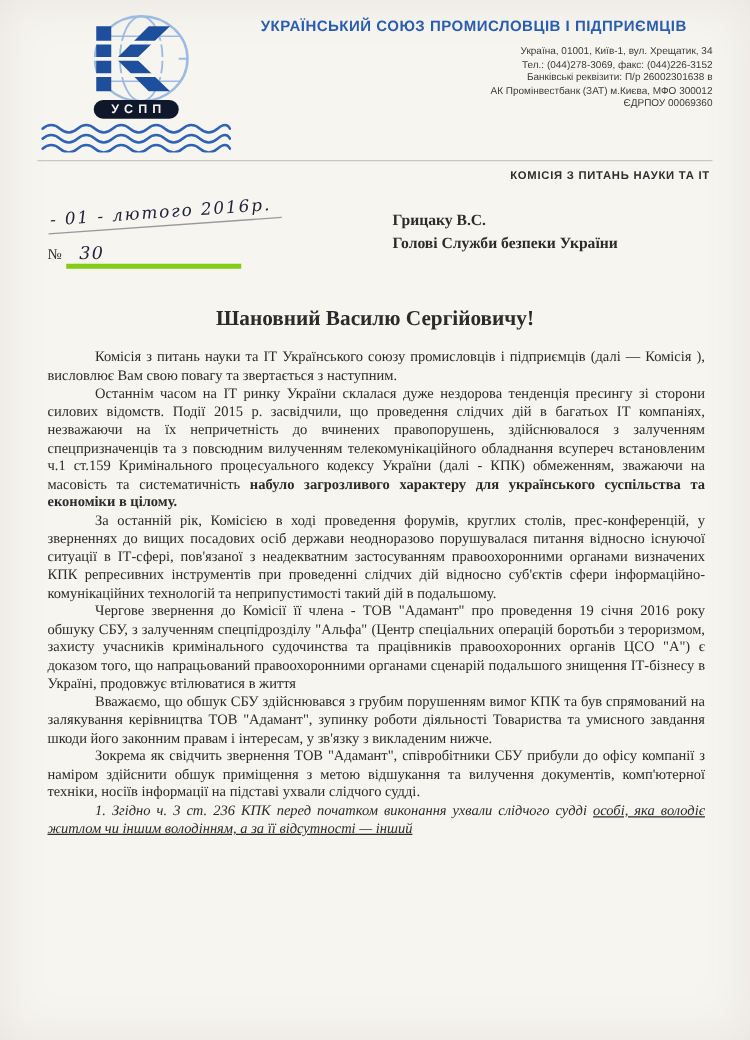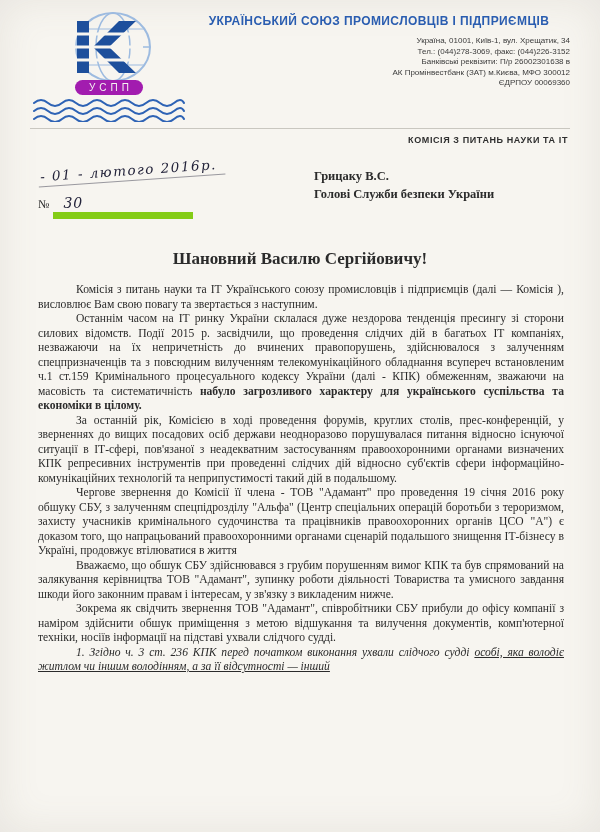--- a/index.html
+++ b/index.html
@@ -13,23 +13,23 @@
     overflow:hidden;
     color:#2b2b2b;
     font-family:"Liberation Serif","DejaVu Serif",serif;
   }
   
   .header { display:flex; padding:10px 30px 0 30px; }
   .logo-block { width:158px; flex:0 0 158px; display:flex; flex-direction:column; align-items:center; }
   .emblem { display:block; }
   .logo-band {
     margin-top:-4px;
-    background:#a21caf; color:#f5f5f2;
+    background:#0f172a; color:#f5f5f2;
     font-family:"Liberation Sans",sans-serif;
-    font-weight:normal; font-size:10px; letter-spacing:4px;
+    font-weight:bold; font-size:10px; letter-spacing:4px;
     padding:2px 10px 2px 14px; border-radius:8px;
   }
   .waves { margin-top:3px; }
   .header-right { flex:1; padding-top:4px; }
   .org-title {
     text-align:center;
     font-family:"Liberation Sans",sans-serif;
     font-weight:bold; font-size:12px; letter-spacing:.4px;
     color:#2a5db0;
     margin-bottom:8px;
@@ -56,21 +56,21 @@
     display:inline-block;
     font-size:13.5px; letter-spacing:1.5px;
     transform:rotate(-4deg);
     border-bottom:1px solid rgba(40,40,60,.45);
     padding:0 8px 2px 2px;
   }
   .no-line { margin-top:14px; font-size:12px; }
   .no-label { font-family:"Liberation Serif",serif; font-style:normal; }
   .no-underline {
     display:inline-block; width:140px;
-    border-bottom:7px solid #84cc16;
+    border-bottom:4px solid #84cc16;
     margin-left:4px;
   }
   .hand-number { font-size:14px; padding-left:10px; letter-spacing:1px; }
   .recipient {
     margin-left:auto; width:250px;
     font-weight:bold; font-size:12.5px; line-height:18px;
     padding-top:6px;
   }
   
   .salutation {

